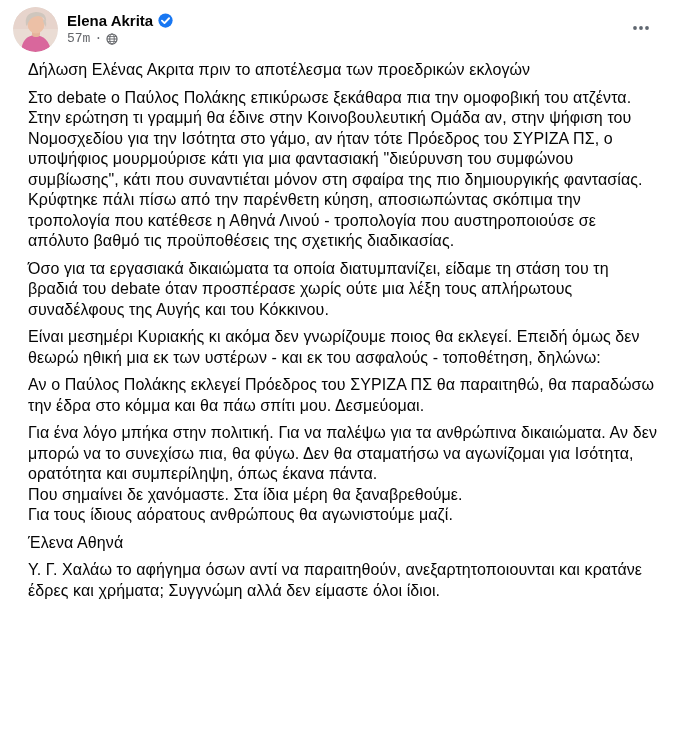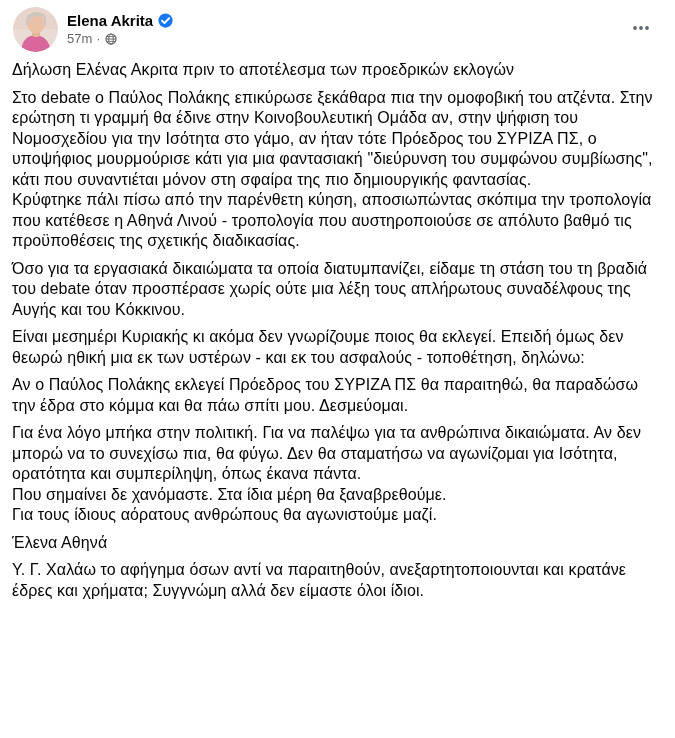--- a/index.html
+++ b/index.html
@@ -56,20 +56,21 @@
     height: 15px;
     display: inline-block;
   }
   .meta-row {
     display: flex;
     align-items: center;
     gap: 4px;
     font-size: 13px;
     color: #65676B;
     line-height: 17px;
+    font-family: Liberation Mono, monospace;
   }
   .globe-icon {
     width: 12px;
     height: 12px;
     display: inline-block;
     margin-top: 1px;
   }
   .more-button {
     position: absolute;
     top: 16px;
@@ -85,21 +86,21 @@
   
   .post-body {
     padding: 4px 14px 10px 12px;
     font-size: 16px;
     line-height: 20.5px;
     color: #050505;
     letter-spacing: 0.1px;
   }
   .para {
     white-space: pre-line;
-    margin: 0 0 7px 0;
+    margin: 0 0 7px 16px;
   }
   .para:last-child { margin-bottom: 0; }
 </style>
 </head>
 <body>
 
 <div class="post">
 
   <div class="post-header">
 

